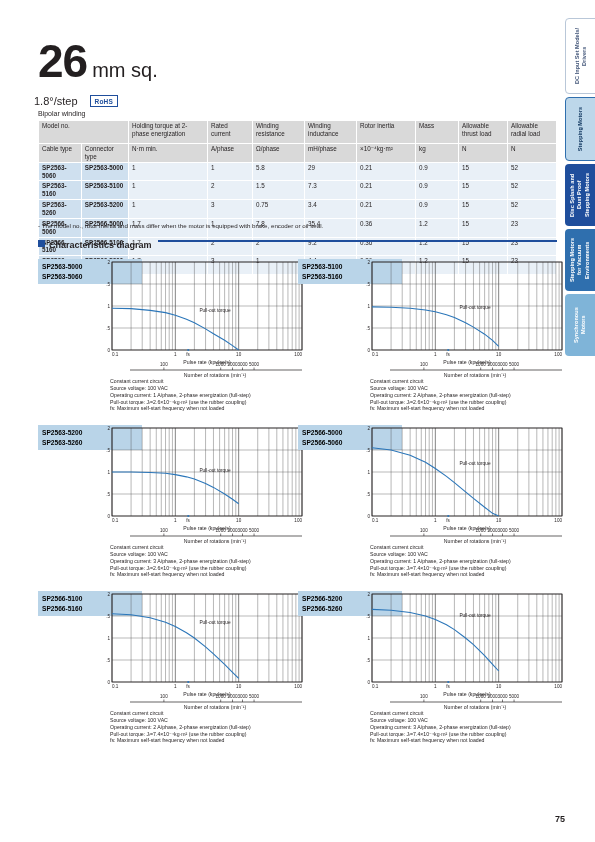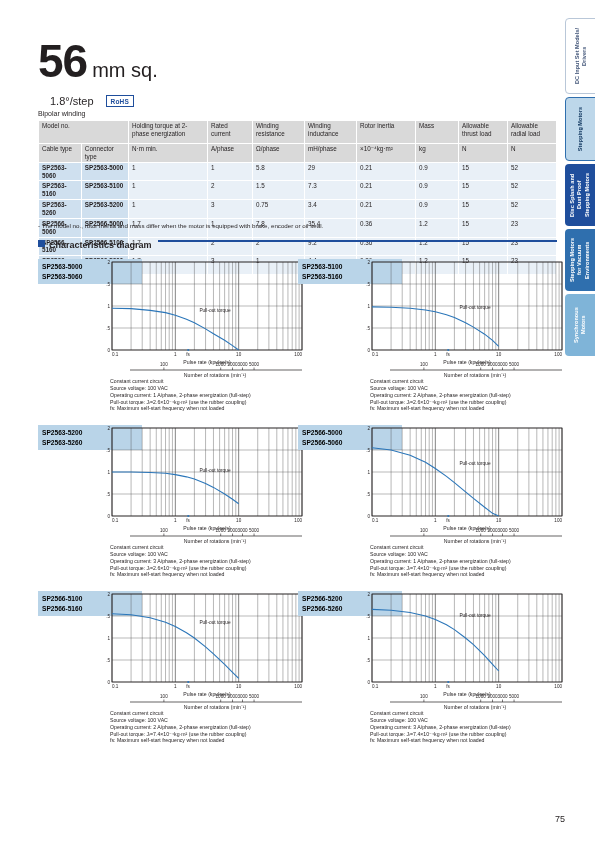--- a/index.html
+++ b/index.html
@@ -8,21 +8,21 @@
     background:#ffffff;
     font-family:"Liberation Sans","DejaVu Sans",sans-serif;
     color:#231f20;
   }
   .page{position:absolute;left:0;top:0;width:595px;height:842px;}
 
   
   .title-row{position:absolute;left:38px;top:38px;display:flex;align-items:baseline;}
   .title-num{font-size:46px;font-weight:bold;letter-spacing:-1px;line-height:1;}
   .title-unit{font-size:20px;font-weight:normal;margin-left:5px;}
-  .step-row{position:absolute;left:50px;top:95px;display:flex;align-items:center;}
+  .step-row{position:absolute;left:34px;top:95px;display:flex;align-items:center;}
   .step-txt{font-size:11px;}
   .rohs{margin-left:12px;border:1px solid #1f4e9c;color:#1f4e9c;font-size:6.5px;
         font-weight:bold;padding:1.5px 4px;letter-spacing:.2px;}
   .winding{position:absolute;left:38px;top:110px;font-size:7px;}
 
   
   .tbl{position:absolute;left:38px;top:120px;width:519px;border-collapse:collapse;}
   .tbl td,.tbl th{border:1px solid #ffffff;padding:1px 3px;font-size:6.3px;
       text-align:left;vertical-align:top;line-height:1.25;}
   .tbl .hdr td{background:#d9d9d9;font-weight:normal;height:20px;vertical-align:top;}
@@ -71,29 +71,29 @@
   .tab{width:30px;margin-bottom:3px;border-radius:4px 0 0 4px;
        display:flex;align-items:center;justify-content:center;
        font-size:5.6px;font-weight:bold;line-height:1.3;text-align:center;}
   .tab span{writing-mode:vertical-rl;transform:rotate(180deg);padding:6px 0;}
   .tab.off{background:#ffffff;border:1px solid #b9c7d8;color:#44577a;height:74px;}
   .tab.on1{background:#bdd7ea;color:#10365f;height:62px;border:1px solid #2f6fae;}
   .tab.on2{background:#1f4e9c;color:#ffffff;height:62px;}
   .tab.on3{background:#2f6fae;color:#ffffff;height:62px;}
   .tab.on4{background:#7fb4d8;color:#ffffff;height:62px;}
 
-  .pgno{position:absolute;right:30px;bottom:18px;font-size:9px;font-weight:normal;}
+  .pgno{position:absolute;right:30px;bottom:18px;font-size:9px;font-weight:bold;}
 </style>
 </head>
 <body>
 
 <div class="page">
 
   <div class="title-row">
-    <span class="title-num">56</span>
+    <span class="title-num">26</span>
     <span class="title-unit">mm sq.</span>
   </div>
   <div class="step-row">
     <span class="step-txt">1.8°/step</span>
     <span class="rohs">RoHS</span>
   </div>
   <div class="winding">Bipolar winding</div>
 
   <table class="tbl">
     <thead>

